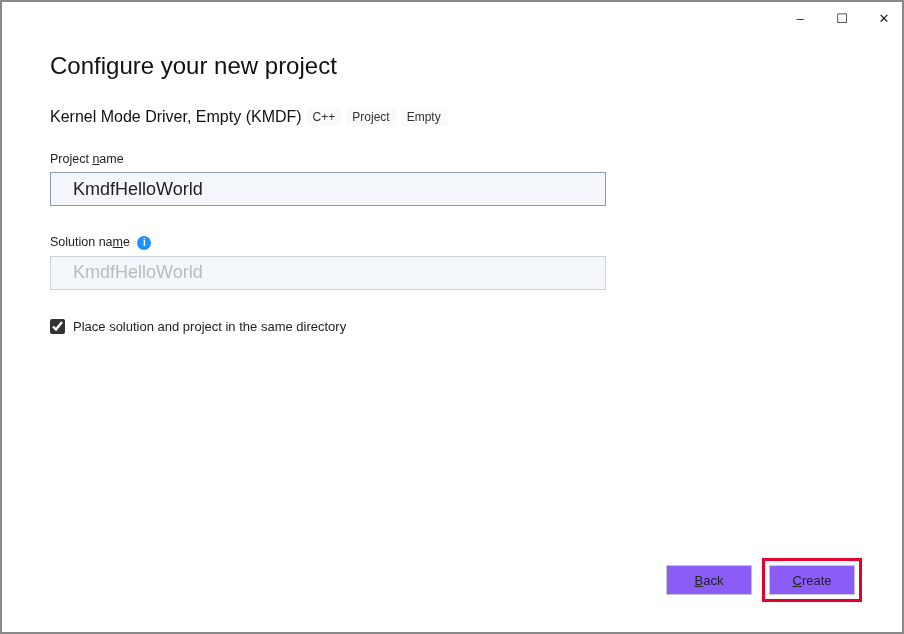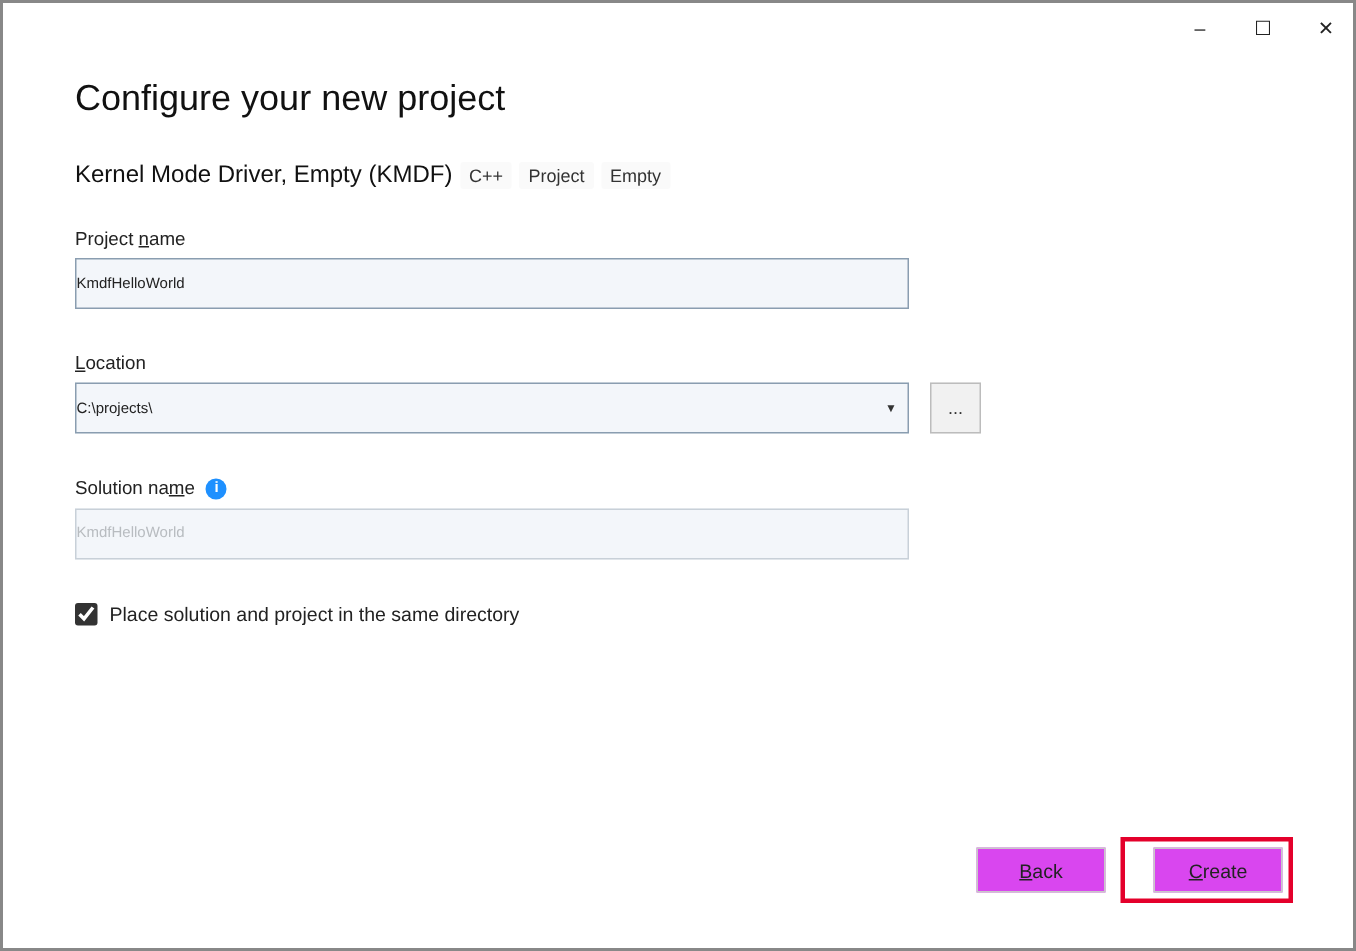--- a/index.html
+++ b/index.html
@@ -58,22 +58,22 @@
       color: #222;
       margin-bottom: 6px;
       display: block;
     }
     .field-label .u { text-decoration: underline; }
     .text-input {
       width: 556px;
       height: 34px;
       border: 1px solid #8a9db0;
       background: #f3f6fa;
-      padding: 0 0;
-      font-size: 10px;
+      padding: 0 22px;
+      font-size: 18px;
       color: #222;
       font-family: inherit;
     }
     .text-input::placeholder {
       color: #b8bcc0;
     }
     .text-input:disabled {
       color: #b8bcc0;
       background: #f3f6fa;
       border-color: #c8d0d8;
@@ -132,25 +132,24 @@
     .footer {
       position: absolute;
       bottom: 30px; right: 40px;
       display: flex;
       gap: 10px;
       align-items: center;
     }
     .btn {
       width: 86px; height: 30px;
       border: 1px solid #c8c8c8;
-      background: #d946ef;
+      background: #8b5cf6;
       font-size: 13px;
       color: #222;
       font-family: inherit;
-      margin-left: 15px;
     }
     .highlight-box {
       border: 3px solid #e4002b;
       padding: 4px;
     }
   </style>
 </head>
 <body>
 
 <div class="titlebar">
@@ -169,32 +168,20 @@
     <span class="tag">Empty</span>
   </div>
 
   <div class="form-group">
     <label class="field-label">
       <span>Project </span><span class="u">n</span><span>ame</span>
     </label>
     <input class="text-input" type="text" value="KmdfHelloWorld" style="">
   </div>
 
-  <div class="form-group">
-    <label class="field-label">
-      <span class="u">L</span><span>ocation</span>
-    </label>
-    <div class="location-row">
-      <div class="combo-wrap">
-        <input class="text-input" type="text" style="padding-right: 24px;" value="C:\projects\">
-        <span class="combo-caret">▼</span>
-      </div>
-      <button class="browse-btn">...</button>
-    </div>
-  </div>
 
   <div class="form-group">
     <label class="field-label">
       <span>Solution na</span><span class="u">m</span><span>e</span>
       <span class="info-icon">i</span>
     </label>
     <input class="text-input" type="text" disabled="" placeholder="KmdfHelloWorld" style="">
   </div>
 
   <div class="checkbox-row">

